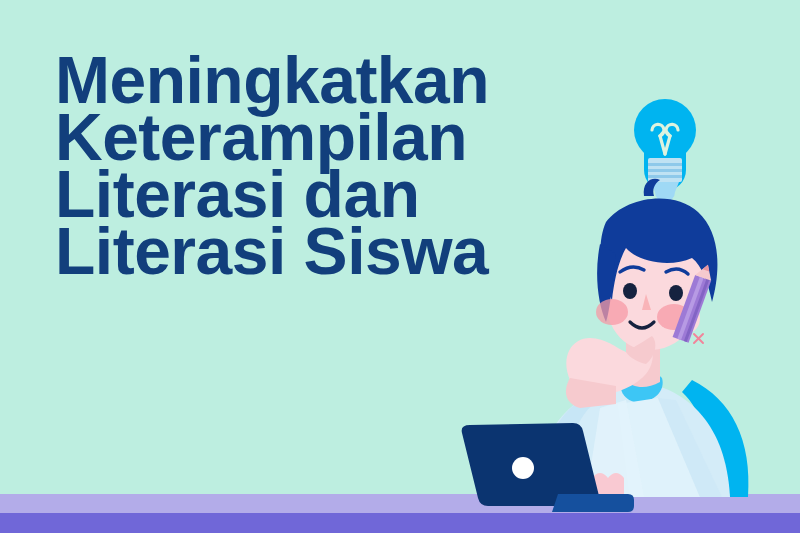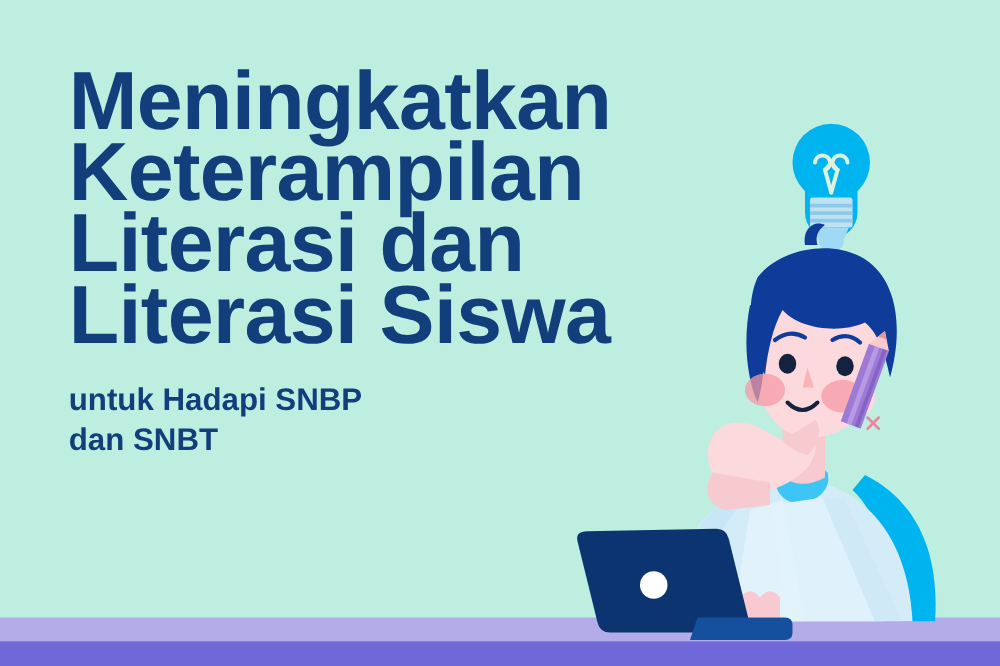--- a/index.html
+++ b/index.html
@@ -183,19 +183,15 @@
     </svg>
   </div>
 
   <div class="text-block">
     <h1 class="headline">
       <span class="hl-line">Meningkatkan</span>
       <span class="hl-line">Keterampilan</span>
       <span class="hl-line">Literasi dan</span>
       <span class="hl-line">Literasi Siswa</span>
     </h1>
-    <p class="subtitle">
-      <span class="sub-line">untuk Hadapi SNBP</span>
-      <span class="sub-line">dan SNBT</span>
-    </p>
   </div>
 
 </div>
 
 </body></html>

